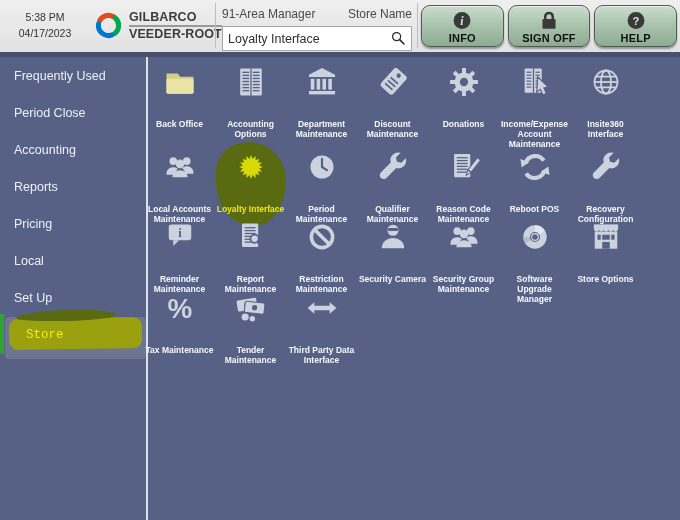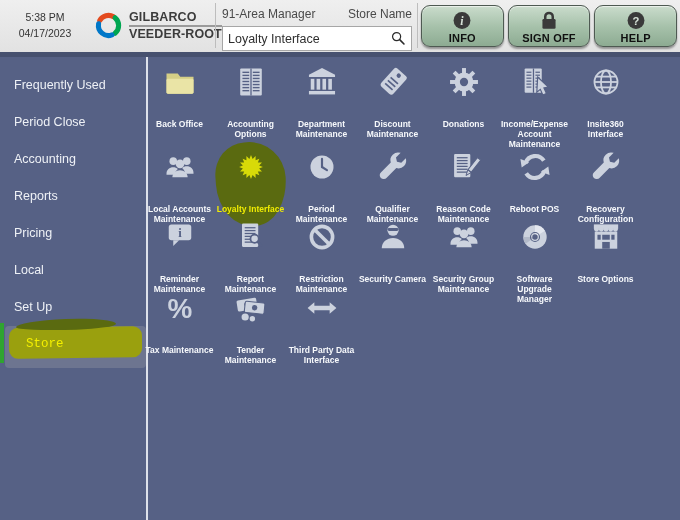--- a/index.html
+++ b/index.html
@@ -31,21 +31,21 @@
   .hbtn .hicon{position:absolute;top:2px;left:50%;transform:translateX(-50%);width:25px;height:25px;}
   .hbtn-label{position:absolute;bottom:2px;width:100%;text-align:center;
               font-size:11px;font-weight:bold;color:#101010;letter-spacing:.2px;}
 
   
   .content{position:absolute;top:52px;left:0;right:0;bottom:0;background:#566185;}
   .strip{position:absolute;top:0;left:0;right:0;height:5px;background:#47516f;}
   .vline{position:absolute;left:146px;top:5px;bottom:0;width:2px;background:#dde1ea;}
 
   
-  .sidebar{position:absolute;left:0;top:5px;width:146px;bottom:0;padding-top:9px;}
+  .sidebar{position:absolute;left:0;top:5px;width:146px;bottom:0;}
   .side-item{position:relative;height:37px;display:flex;align-items:center;
              padding-left:14px;color:#eef1f6;font-size:12.5px;cursor:pointer;}
   .side-item .lbl{position:relative;z-index:3;}
   .side-item.annotated{color:#f4ef00;padding-left:26px;font-family:Liberation Mono, monospace;}
   .sel-bg{position:absolute;left:5px;right:0;top:1px;bottom:-6px;background:#6d7590;
           border-radius:4px;z-index:0;}
   .green-bar{position:absolute;left:0;top:-2px;bottom:-1px;width:4px;background:#2fa430;z-index:2;}
   .marker{position:absolute;left:9px;right:4px;top:2px;bottom:4px;background:#9aa00e;
           border-radius:9px;transform:rotate(-.8deg);z-index:1;}
   .marker-dark{position:absolute;left:16px;width:100px;height:11px;top:-6px;background:#5a6a10;

